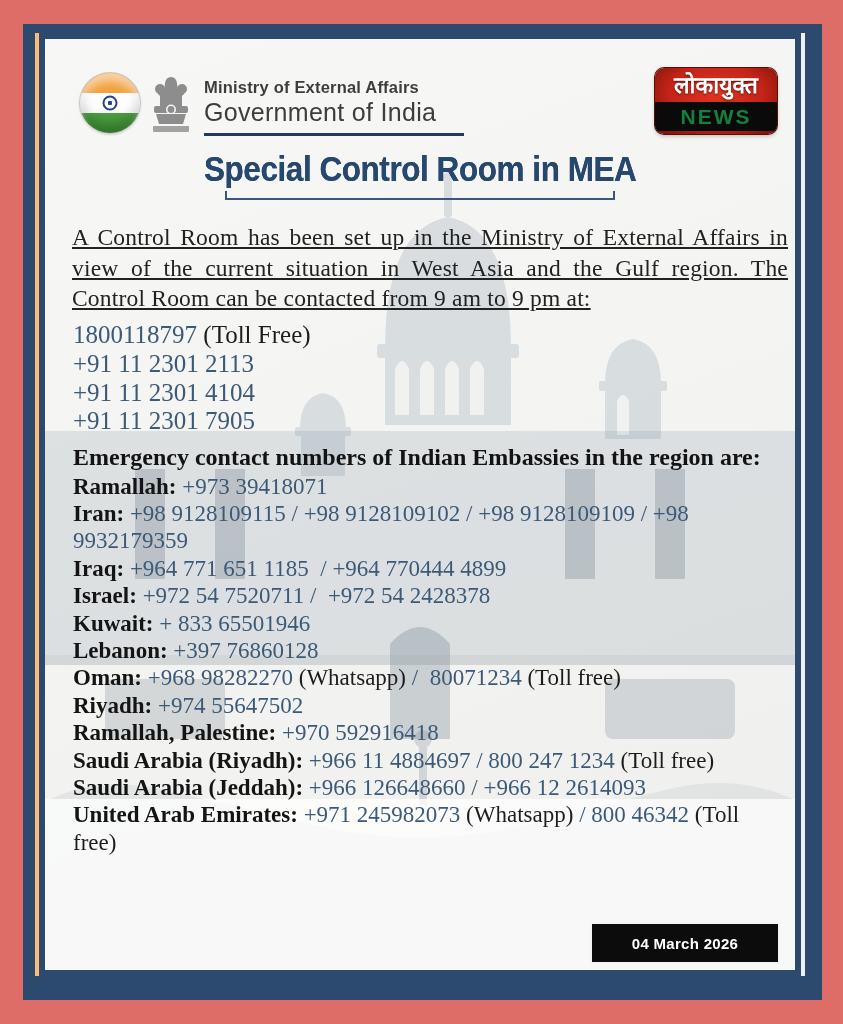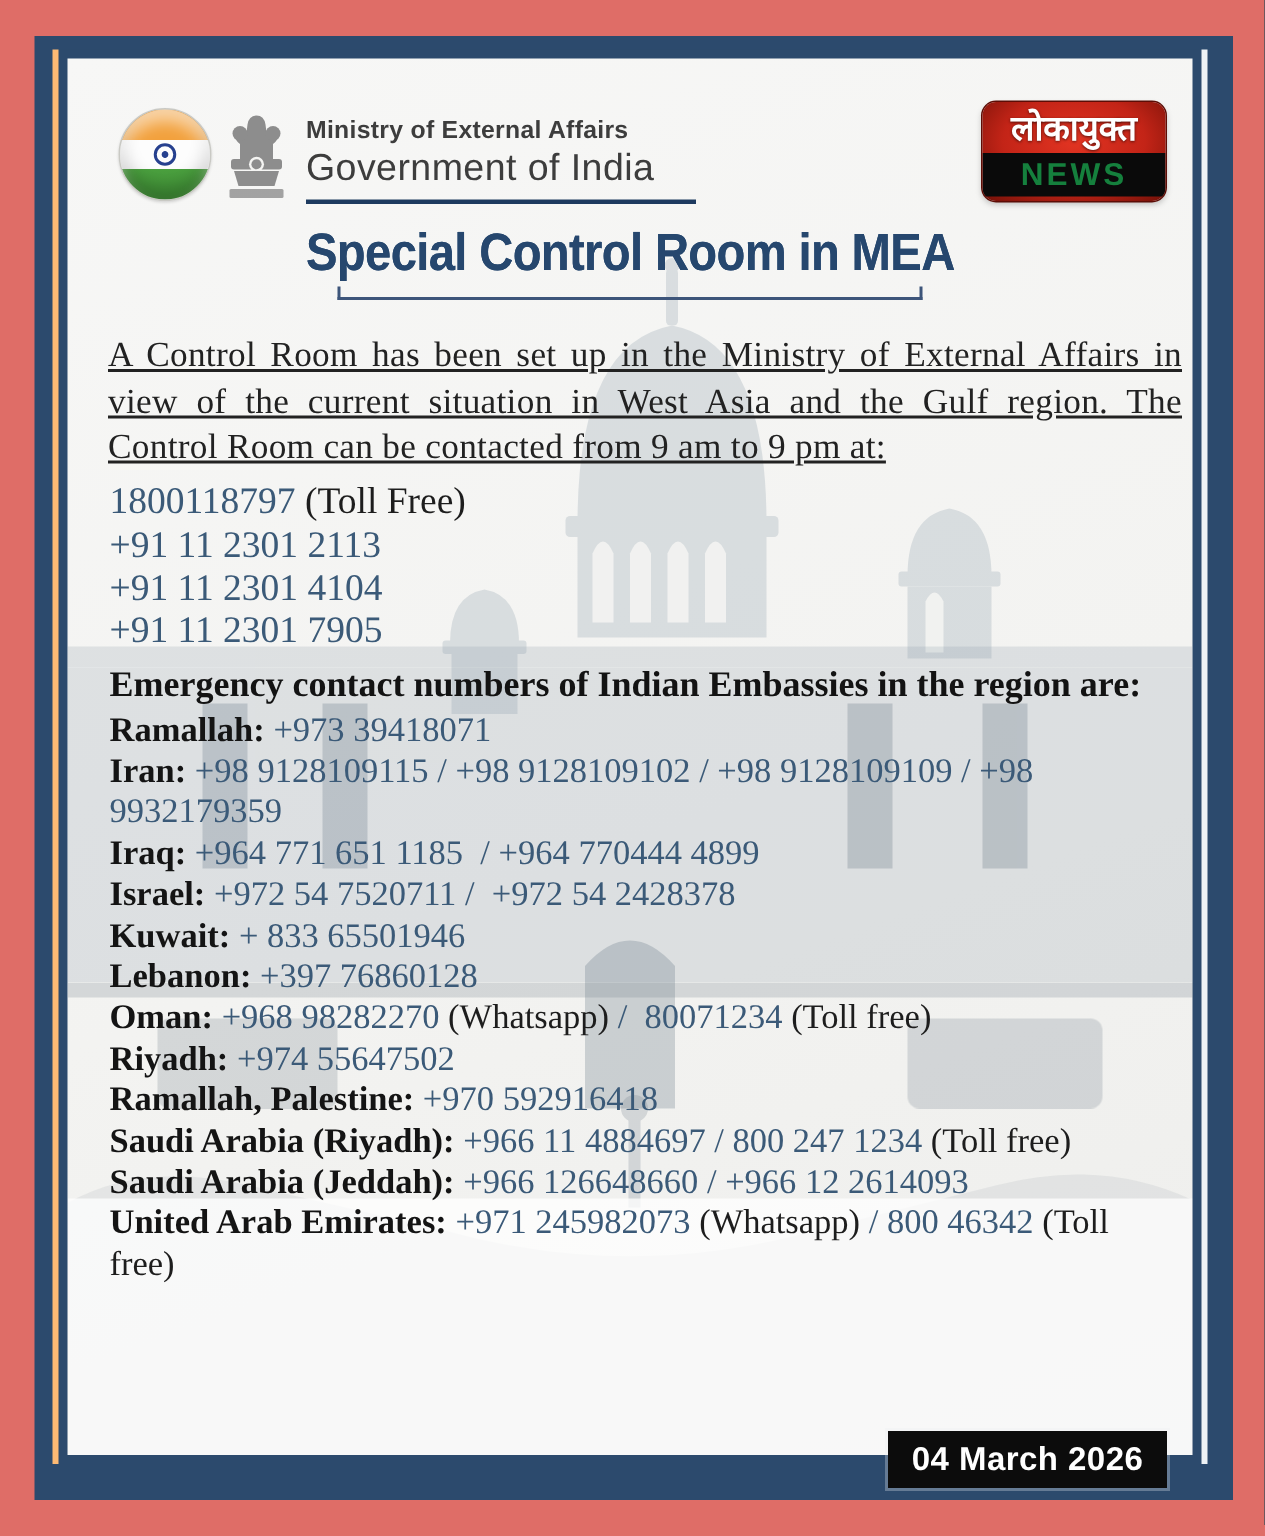--- a/index.html
+++ b/index.html
@@ -94,23 +94,23 @@
     font-weight:700; color:#131313; font-size:24px; line-height:27.5px; margin-bottom:1px;
   }
   .rich-line { white-space:pre-wrap; }
   .embassy .rich-line { font-size:23px; line-height:27.4px; }
   .seg-label { font-weight:700; color:#141414; }
   .seg-num { color:#3b5a78; }
   .seg-plain { color:#1d1d1d; }
 
   
   .date-box {
-    position:absolute; left:592px; top:954px; width:186px; height:38px;
+    position:absolute; left:592px; top:924px; width:186px; height:38px;
     background:#0c0c0c; color:#ffffff; z-index:5;
-    font-family:"Liberation Sans", sans-serif; font-weight:700; font-size:22px;
+    font-family:"Liberation Sans", sans-serif; font-weight:700; font-size:15px;
     display:flex; align-items:center; justify-content:center;
     box-shadow:0 0 0 2px rgba(235,239,243,.30);
     letter-spacing:.3px;
   }
 </style>
 </head>
 <body>
 
 <div class="page">
   <div class="frame-outer">

